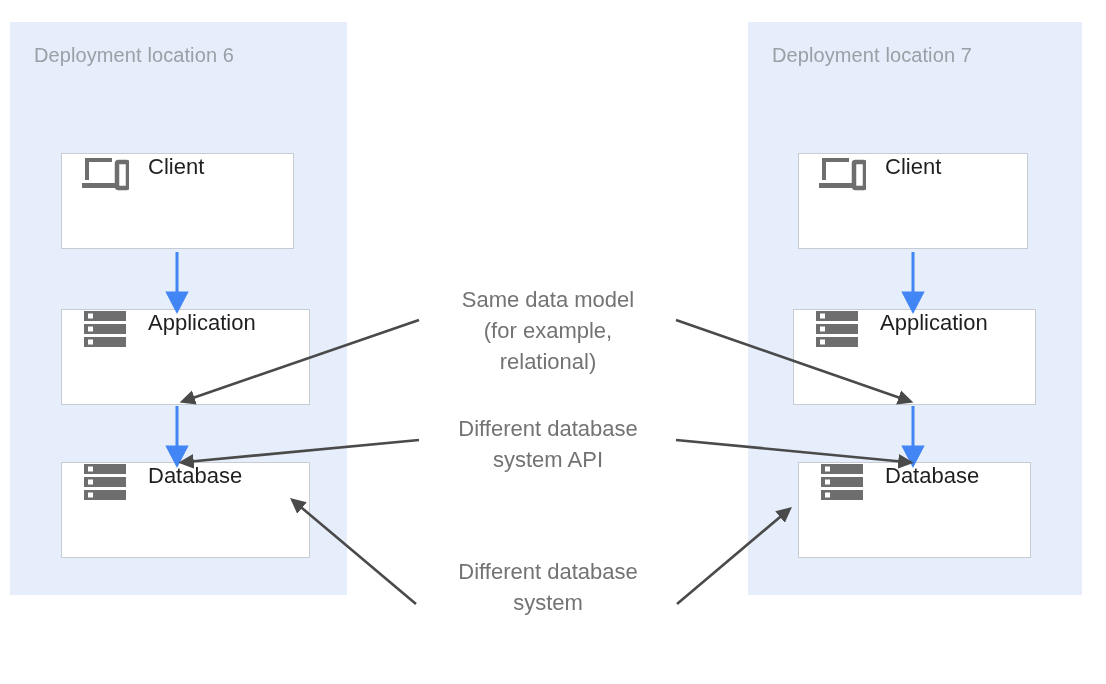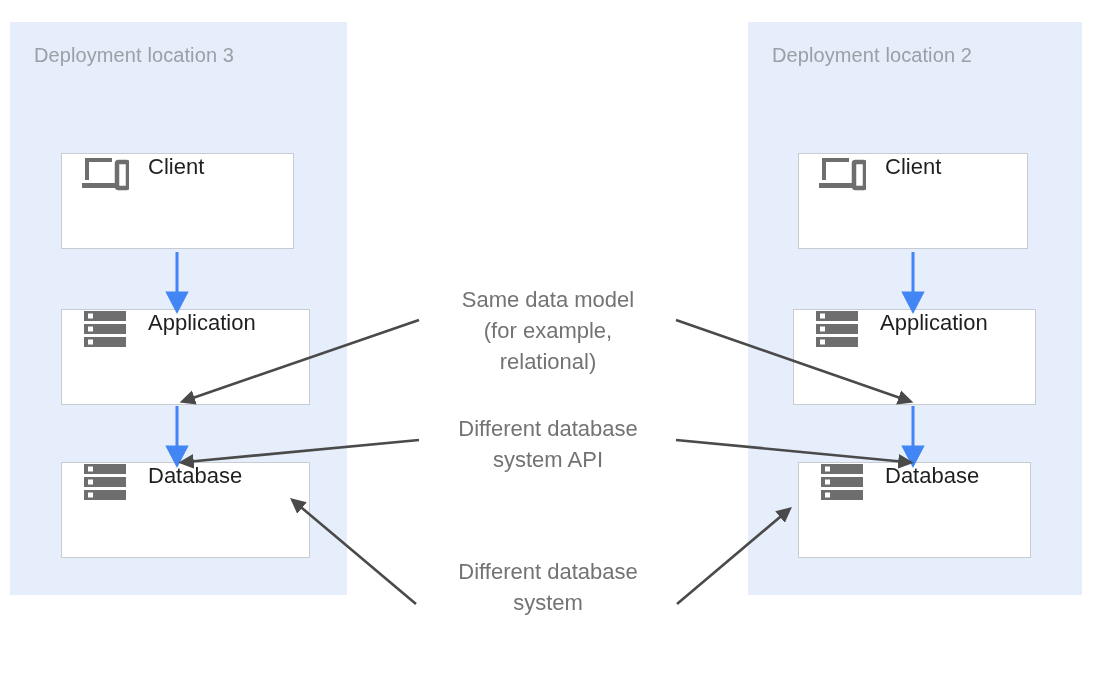--- a/index.html
+++ b/index.html
@@ -90,25 +90,25 @@
     height: 684px;
     pointer-events: none;
   }
 </style>
 </head>
 <body>
 
 <div id="canvas">
 
   <div class="panel" id="panel-left">
-    <div class="panel-title">Deployment location 3</div>
+    <div class="panel-title">Deployment location 6</div>
   </div>
 
   <div class="panel" id="panel-right">
-    <div class="panel-title">Deployment location 2</div>
+    <div class="panel-title">Deployment location 7</div>
   </div>
 
   <div class="node" id="node-client-1">
     <span class="icon-wrap">
       <svg width="48" height="38" viewBox="0 0 48 38" aria-hidden="true">
         <path d="M4 4 h27 v4 H8 v18 H4 Z" fill="#6e6e6e"></path>
         <rect x="1" y="29" width="33" height="5" fill="#6e6e6e"></rect>
         <rect x="36" y="8" width="11" height="26" rx="1.5" fill="none" stroke="#6e6e6e" stroke-width="4.5"></rect>
       </svg>
     </span>

